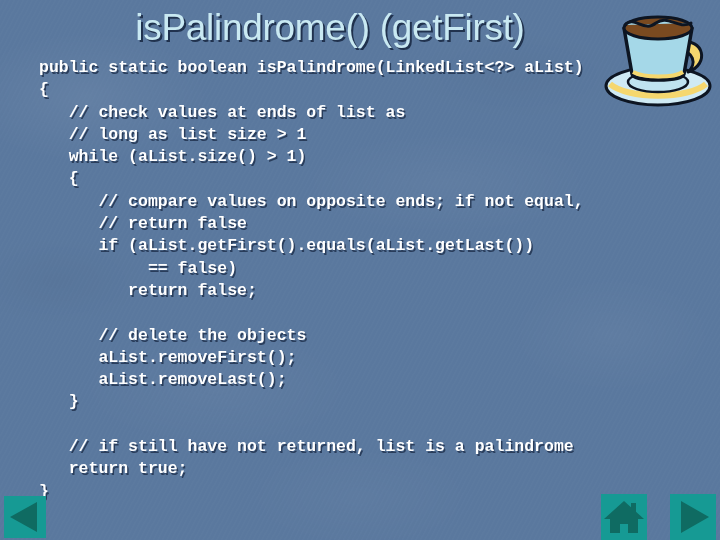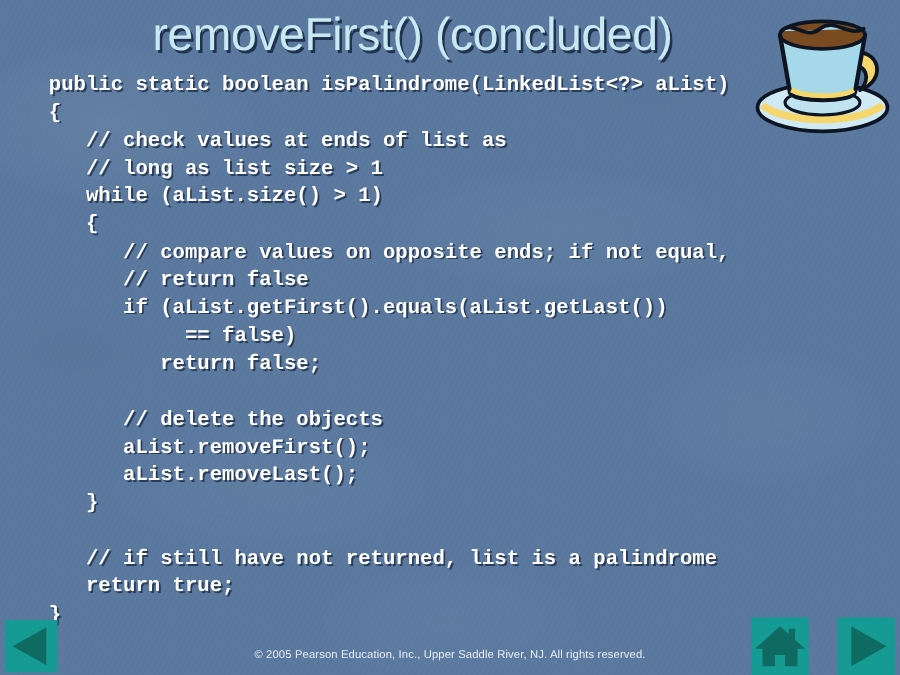--- a/index.html
+++ b/index.html
@@ -99,21 +99,21 @@
   #btn-home { left: 601px; top: 494px; width: 46px; height: 46px; }
   #btn-next { left: 670px; top: 494px; width: 46px; height: 46px; }
 </style>
 </head>
 <body>
 
 <div class="slide">
 
   <div class="slide-texture"></div>
 
-  <div class="title">removeFirst() (concluded)</div>
+  <div class="title">isPalindrome() (getFirst)</div>
 
   <div class="cup">
     <svg viewBox="0 0 122 108" width="122" height="108" aria-hidden="true">
 
       <ellipse cx="62" cy="84" rx="52" ry="19" fill="#cfeaf4" stroke="#0d1522" stroke-width="3"></ellipse>
       <path d="M14 82 A52 19 0 0 0 110 82" fill="none" stroke="#f5d76e" stroke-width="6"></path>
       <ellipse cx="62" cy="80" rx="30" ry="10" fill="#bfe3f0" stroke="#0d1522" stroke-width="2.5"></ellipse>
 
       <path d="M84 40 C108 36 114 62 92 70 C101 62 98 48 82 50 Z" fill="#f5d76e" stroke="#0d1522" stroke-width="3" stroke-linejoin="round"></path>
 
@@ -121,21 +121,20 @@
 
       <ellipse cx="62" cy="26" rx="34" ry="11" fill="#7a4a20" stroke="#0d1522" stroke-width="3"></ellipse>
       <path d="M29 23 C38 13 48 31 60 21 C72 12 82 28 95 21" fill="#a5d8e8" stroke="#0d1522" stroke-width="3" stroke-linecap="round"></path>
 
       <path d="M37 70 C48 76 78 76 87 70" fill="none" stroke="#f5d76e" stroke-width="4"></path>
     </svg>
   </div>
 
   <div class="code" id="code-block"><div class="line">public static boolean isPalindrome(LinkedList&lt;?&gt; aList)</div><div class="line">{</div><div class="line">   // check values at ends of list as</div><div class="line">   // long as list size &gt; 1</div><div class="line">   while (aList.size() &gt; 1)</div><div class="line">   {</div><div class="line">      // compare values on opposite ends; if not equal,</div><div class="line">      // return false</div><div class="line">      if (aList.getFirst().equals(aList.getLast())</div><div class="line">           == false)</div><div class="line">         return false;</div><div class="line blank"></div><div class="line">      // delete the objects</div><div class="line">      aList.removeFirst();</div><div class="line">      aList.removeLast();</div><div class="line">   }</div><div class="line blank"></div><div class="line">   // if still have not returned, list is a palindrome</div><div class="line">   return true;</div><div class="line">}</div></div>
 
-  <div class="footer">© 2005 Pearson Education, Inc., Upper Saddle River, NJ.  All rights reserved.</div>
 
   <div class="navbtn" id="btn-prev" title="Previous slide">
     <span>
       <svg viewBox="0 0 42 42" width="42" height="42" aria-hidden="true">
         <polygon points="33,6 33,36 6,21" fill="#0f6b62"></polygon>
       </svg>
     </span>
   </div>
 
   <div class="navbtn" id="btn-home" title="Home">

